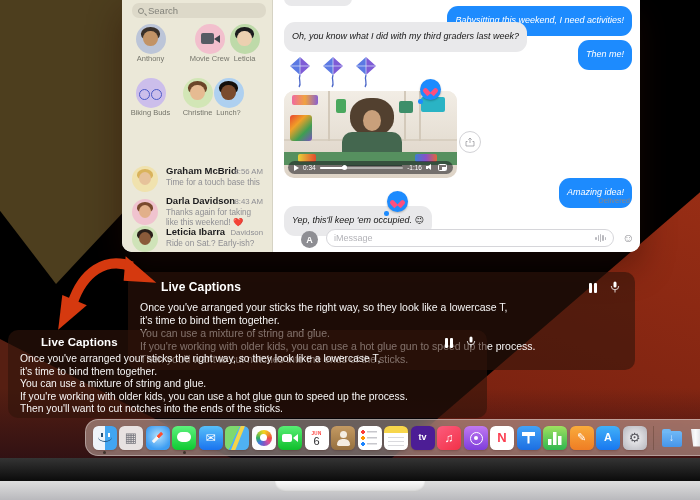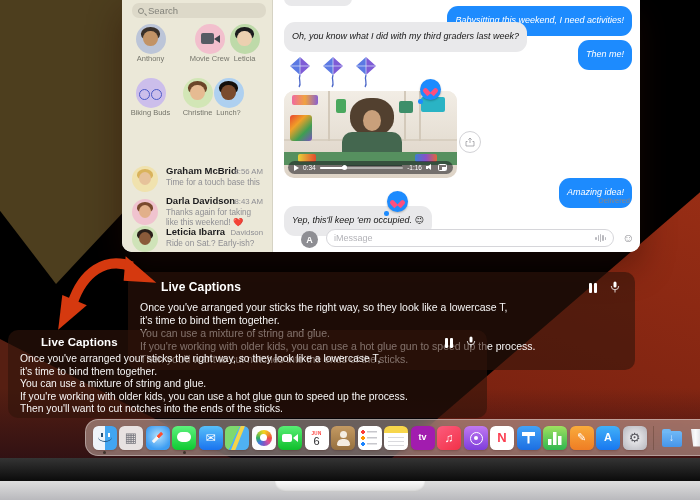--- a/index.html
+++ b/index.html
@@ -183,21 +183,21 @@
   .di-reminders { background-color:#fff; background-image:
     radial-gradient(circle at 5px 6px,#fc3d39 1.6px,transparent 2.1px),
     radial-gradient(circle at 5px 12px,#ff9500 1.6px,transparent 2.1px),
     radial-gradient(circle at 5px 18px,#1b84ff 1.6px,transparent 2.1px),
     linear-gradient(#c7c7cc,#c7c7cc),linear-gradient(#c7c7cc,#c7c7cc),linear-gradient(#c7c7cc,#c7c7cc);
     background-size:100% 100%,100% 100%,100% 100%,10px 1.5px,10px 1.5px,10px 1.5px;
     background-position:0 0,0 0,0 0,9px 5px,9px 11px,9px 17px; background-repeat:no-repeat; }
   .di-notes { background:linear-gradient(180deg,#f7d64b 0 7px,#fff 7px); }
   .di-notes::after { content:""; position:absolute; left:4px; right:4px; top:11px; height:9px;
     background:repeating-linear-gradient(#dadade 0 1.2px,transparent 1.2px 4px); }
-  .di-tv { background:#a21caf; } .di-tv .glyph { font-size:9px; text-transform:lowercase; }
+  .di-tv { background:#4c1d95; } .di-tv .glyph { font-size:9px; text-transform:lowercase; }
   .di-music { background:linear-gradient(145deg,#fc5c7d,#f23148); } .di-music .glyph { font-size:12px; font-weight:normal; }
   .di-podcasts { background:linear-gradient(#c179f2,#7e3ddb); }
   .di-podcasts::before { content:""; position:absolute; left:50%; top:50%; width:11px; height:11px; margin:-5.5px;
     border:1.5px solid #fff; border-radius:50%; }
   .di-podcasts::after { content:""; position:absolute; left:50%; top:50%; width:4px; height:4px; margin:-2px; border-radius:50%; background:#fff; }
   .di-news { background:#fff; } .di-news .glyph { color:#fb3e51; font-size:13px; }
   .di-keynote { background:linear-gradient(#43a3f8,#1c6fe2); }
   .di-keynote::after { content:""; position:absolute; left:50%; top:6px; width:13px; height:12px; margin-left:-6.5px; background:#fff;
     clip-path:polygon(0 0,100% 0,100% 38%,58% 38%,58% 100%,42% 100%,42% 38%,0 38%); }
   .di-numbers { background:linear-gradient(#9fe060,#2fb64f); }

